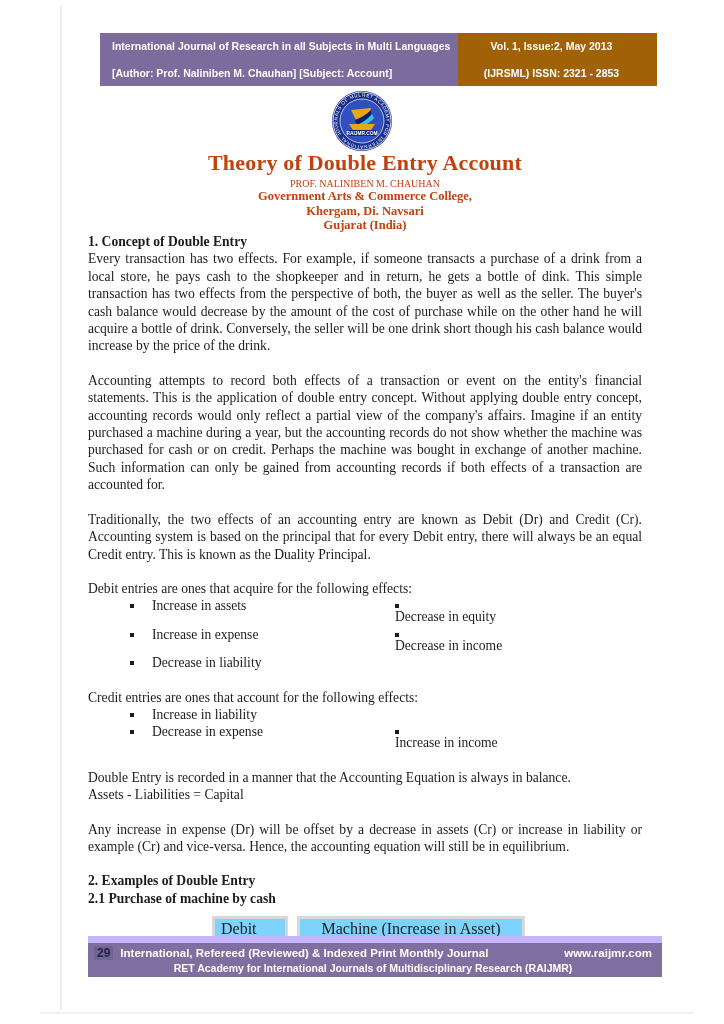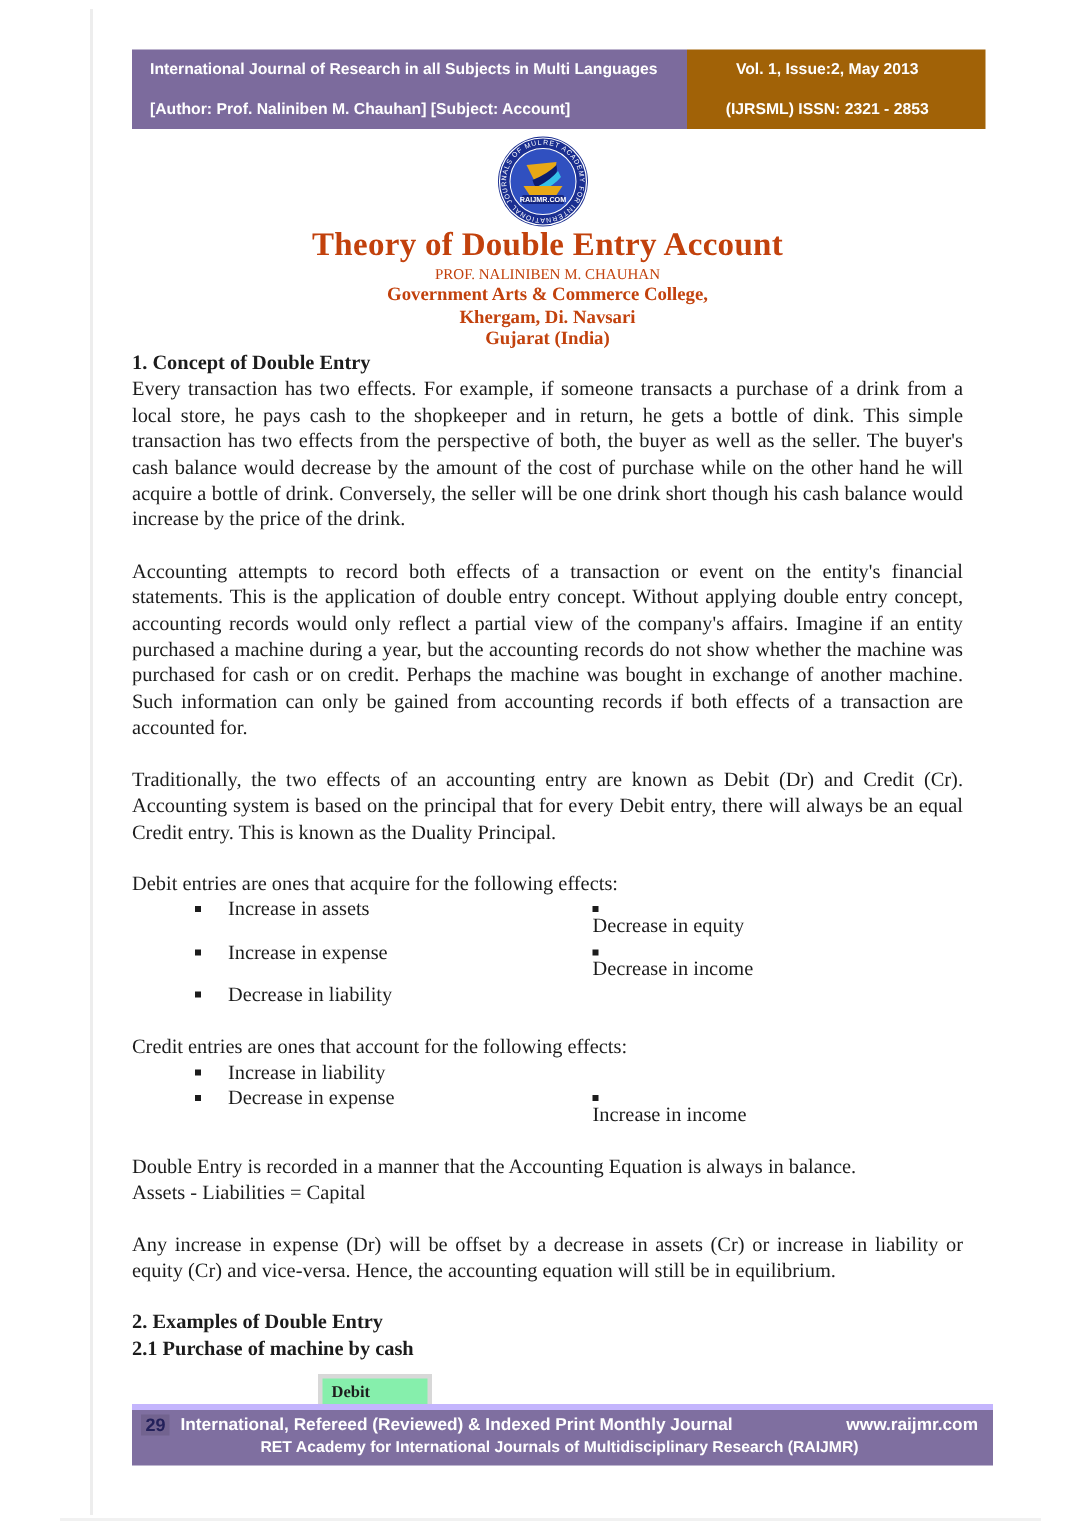--- a/index.html
+++ b/index.html
@@ -6,21 +6,21 @@
   html,body { width:724px; height:1024px; }
   body { background:#fdfdfd; font-family:"Liberation Serif", serif; position:relative; overflow:hidden; }
   .page { position:absolute; inset:0; background:#ffffff; }
   .page-edge-left { position:absolute; left:60px; top:6px; bottom:14px; width:2px; background:#ededed; }
   .page-edge-bottom { position:absolute; left:40px; right:30px; bottom:10px; height:2px; background:#f1f1f1; }
 
   
   .journal-header { position:absolute; left:88px; top:33px; width:569px; height:53px;
                     display:grid; grid-template-columns:370px 199px; grid-template-rows:1fr 1fr;
                     font-family:"Liberation Sans", sans-serif; font-weight:bold; font-size:10.5px; }
-  .jh-purple { background:#7c6b9d; color:#ffffff; display:flex; align-items:center; padding-left:12px; }
+  .jh-purple { background:#7c6b9d; color:#ffffff; display:flex; align-items:center; padding-left:12px;margin-left:12px; }
   .jh-black  { background:#a16207; color:#ffffff; display:flex; align-items:center; justify-content:center; padding-right:12px; }
 
   
   .logo-wrap { position:absolute; left:0; top:90px; width:724px; display:flex; justify-content:center; }
 
   
   .title-block { position:absolute; left:88px; top:150px; width:554px; text-align:center; color:#c2410c; }
   .paper-title { font-size:22px; font-weight:bold; letter-spacing:0.2px; }
   .paper-author { font-size:10px; margin-top:2px; }
   .paper-affil { font-size:12.5px; font-weight:bold; line-height:14.5px; }
@@ -38,31 +38,31 @@
   .bitem.right { width:auto;flex-direction:column; }
   .bullet-sq { width:4px; height:4px; background:#1c1c1c; margin:7px 18px 0 42px; flex:none; }
   .bitem.right .bullet-sq { margin-left:0; }
 
   
   .ex-table { margin-left:124px; margin-top:9px; }
   .ext-row { display:flex; margin-bottom:6px; }
   .ext-row.shift { margin-left:7px; }
   .ext-cell { background:#d8d8d8; padding:3px; }
   .ext-cell + .ext-cell { margin-left:9px; }
-  .ext-inner { background:#86efac; padding:0 6px; font-size:11px; line-height:19px; color:#1c1c1c;font-weight:bold; }
+  .ext-inner { background:#7dd3fc; padding:0 6px; font-size:16px; line-height:19px; color:#1c1c1c; }
   .ext-label .ext-inner { width:70px; }
   .ext-value .ext-inner { width:222px; }
   .row-debit  .ext-label .ext-inner { text-align:left; }
   .row-debit  .ext-value .ext-inner { text-align:center; }
   .row-credit .ext-label .ext-inner { text-align:right; }
   .row-credit .ext-value .ext-inner { text-align:right; }
 
   
   .journal-footer { position:absolute; left:88px; top:936px; width:574px; height:41px;
-                    background:#7f6fa0; border-top:4px solid #c4b5fd;
+                    background:#7f6fa0; border-top:7px solid #c4b5fd;
                     font-family:"Liberation Sans", sans-serif; font-weight:bold; color:#ffffff;
                     padding:3px 10px 0 6px; }
   .jf-line1 { display:flex; align-items:center; font-size:11.5px; }
   .jf-pagenum { color:#23205a; font-size:12px; background:rgba(0,0,0,0.10); padding:0 3px; }
   .jf-label { margin-left:7px; }
   .jf-spacer { flex:1; }
   .jf-line2 { text-align:center; font-size:10.5px; margin-top:2px; }
 </style>
 </head>
 <body>
@@ -167,29 +167,32 @@
         <div class="bitem right">
             <span class="bullet-sq"></span>
             <span>Increase in income</span>
           </div>
       </div>
     </div>
 
     <div class="list-intro tight">Double Entry is recorded in a manner that the Accounting Equation is always in balance.</div>
     <div class="para list-intro">Assets - Liabilities = Capital</div>
 
-    <div class="para">Any increase in expense (Dr) will be offset by a decrease in assets (Cr) or increase in liability or equity (Cr) and vice-versa. Hence, the accounting equation will still be in equilibrium.</div>
+    <div class="para">Any increase in expense (Dr) will be offset by a decrease in assets (Cr) or increase in liability or example (Cr) and vice-versa. Hence, the accounting equation will still be in equilibrium.</div>
 
     <div class="sec-heading">2. Examples of Double Entry</div>
     <div class="sec-heading">2.1 Purchase of machine by cash</div>
 
     <div class="ex-table">
       <div class="ext-row row-debit">
         <div class="ext-cell ext-label">
           <div class="ext-inner">Debit</div>
+        </div>
+        <div class="ext-cell ext-value">
+          <div class="ext-inner">Machine (Increase in Asset)</div>
         </div>
       </div>
       <div class="ext-row row-credit shift">
         <div class="ext-cell ext-label">
           <div class="ext-inner">Credit</div>
         </div>
         <div class="ext-cell ext-value">
           <div class="ext-inner">Cash (Decrease in Asset)</div>
         </div>
       </div>

